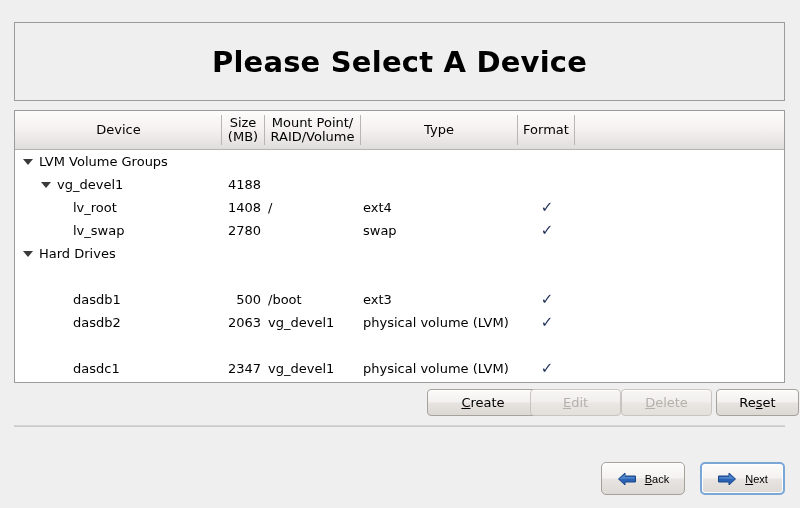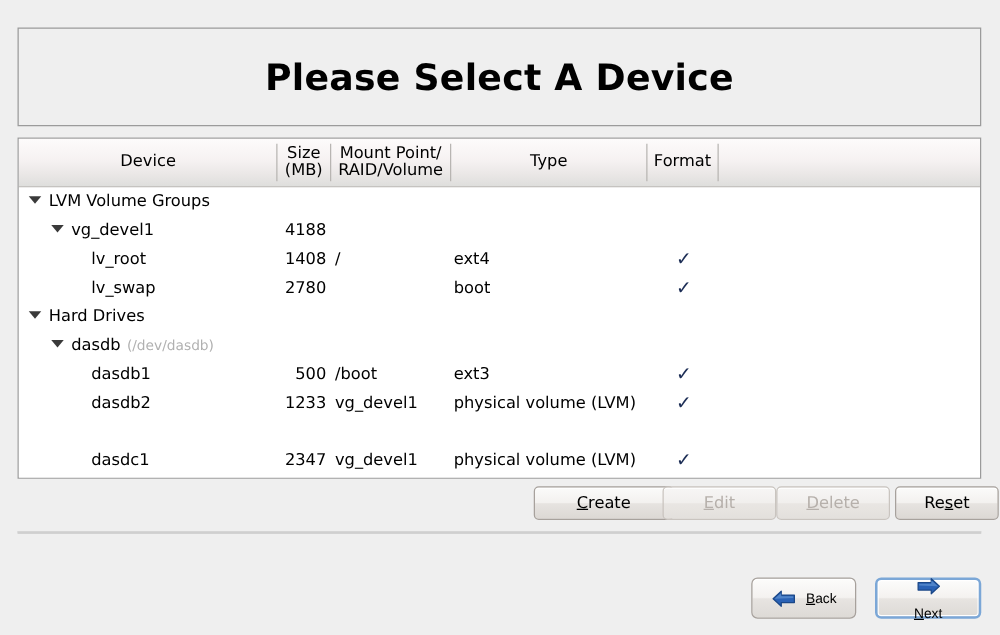--- a/index.html
+++ b/index.html
@@ -183,21 +183,20 @@
     display: flex;
     align-items: center;
     justify-content: center;
     gap: 8px;
     font-size: 11px;
     box-sizing: border-box;
   }
   .nav-btn.focused {
     border: 2px solid #7ba7d7;
     box-shadow: inset 0 0 0 1px #ffffff;
-    flex-direction: column;
   }
   .arrow-svg { display: block; }
   .nav-label u { text-decoration: underline; }
 </style>
 </head>
 <body>
 
 <div class="title-frame">
   <div class="title-text">Please Select A Device</div>
 </div>
@@ -252,47 +251,46 @@
         <div class="exp-slot" style="left: 58px;"><span>lv_root</span></div>
         <span class="cell c-size">1408</span>
         <span class="cell c-mount">/</span>
         <span class="cell c-type">ext4</span>
         <span class="cell c-format check">✓</span>
       </div>
       <div class="row" style="top: 69px;">
         <div class="exp-slot" style="left: 58px;"><span>lv_swap</span></div>
         <span class="cell c-size">2780</span>
         <span class="cell c-mount"></span>
-        <span class="cell c-type">boot</span>
+        <span class="cell c-type">swap</span>
         <span class="cell c-format check">✓</span>
       </div>
       <div class="row" style="top: 92px;">
         <div class="exp-slot" style="left: 8px;"><span class="expander"></span><span>Hard Drives</span></div>
         <span class="cell c-size"></span>
         <span class="cell c-mount"></span>
         <span class="cell c-type"></span>
         <span class="cell c-format check"></span>
       </div>
       <div class="row" style="top: 115px;">
-        <div class="exp-slot" style="left: 26px;"><span class="expander"></span><span>dasdb</span><span class="devpath">(/dev/dasdb)</span></div>
         <span class="cell c-size"></span>
         <span class="cell c-mount"></span>
         <span class="cell c-type"></span>
         <span class="cell c-format check"></span>
       </div>
       <div class="row" style="top: 138px;">
         <div class="exp-slot" style="left: 58px;"><span>dasdb1</span></div>
         <span class="cell c-size">500</span>
         <span class="cell c-mount">/boot</span>
         <span class="cell c-type">ext3</span>
         <span class="cell c-format check">✓</span>
       </div>
       <div class="row" style="top: 161px;">
         <div class="exp-slot" style="left: 58px;"><span>dasdb2</span></div>
-        <span class="cell c-size">1233</span>
+        <span class="cell c-size">2063</span>
         <span class="cell c-mount">vg_devel1</span>
         <span class="cell c-type">physical volume (LVM)</span>
         <span class="cell c-format check">✓</span>
       </div>
       <div class="row" style="top: 207px;">
         <div class="exp-slot" style="left: 58px;"><span>dasdc1</span></div>
         <span class="cell c-size">2347</span>
         <span class="cell c-mount">vg_devel1</span>
         <span class="cell c-type">physical volume (LVM)</span>
         <span class="cell c-format check">✓</span>

